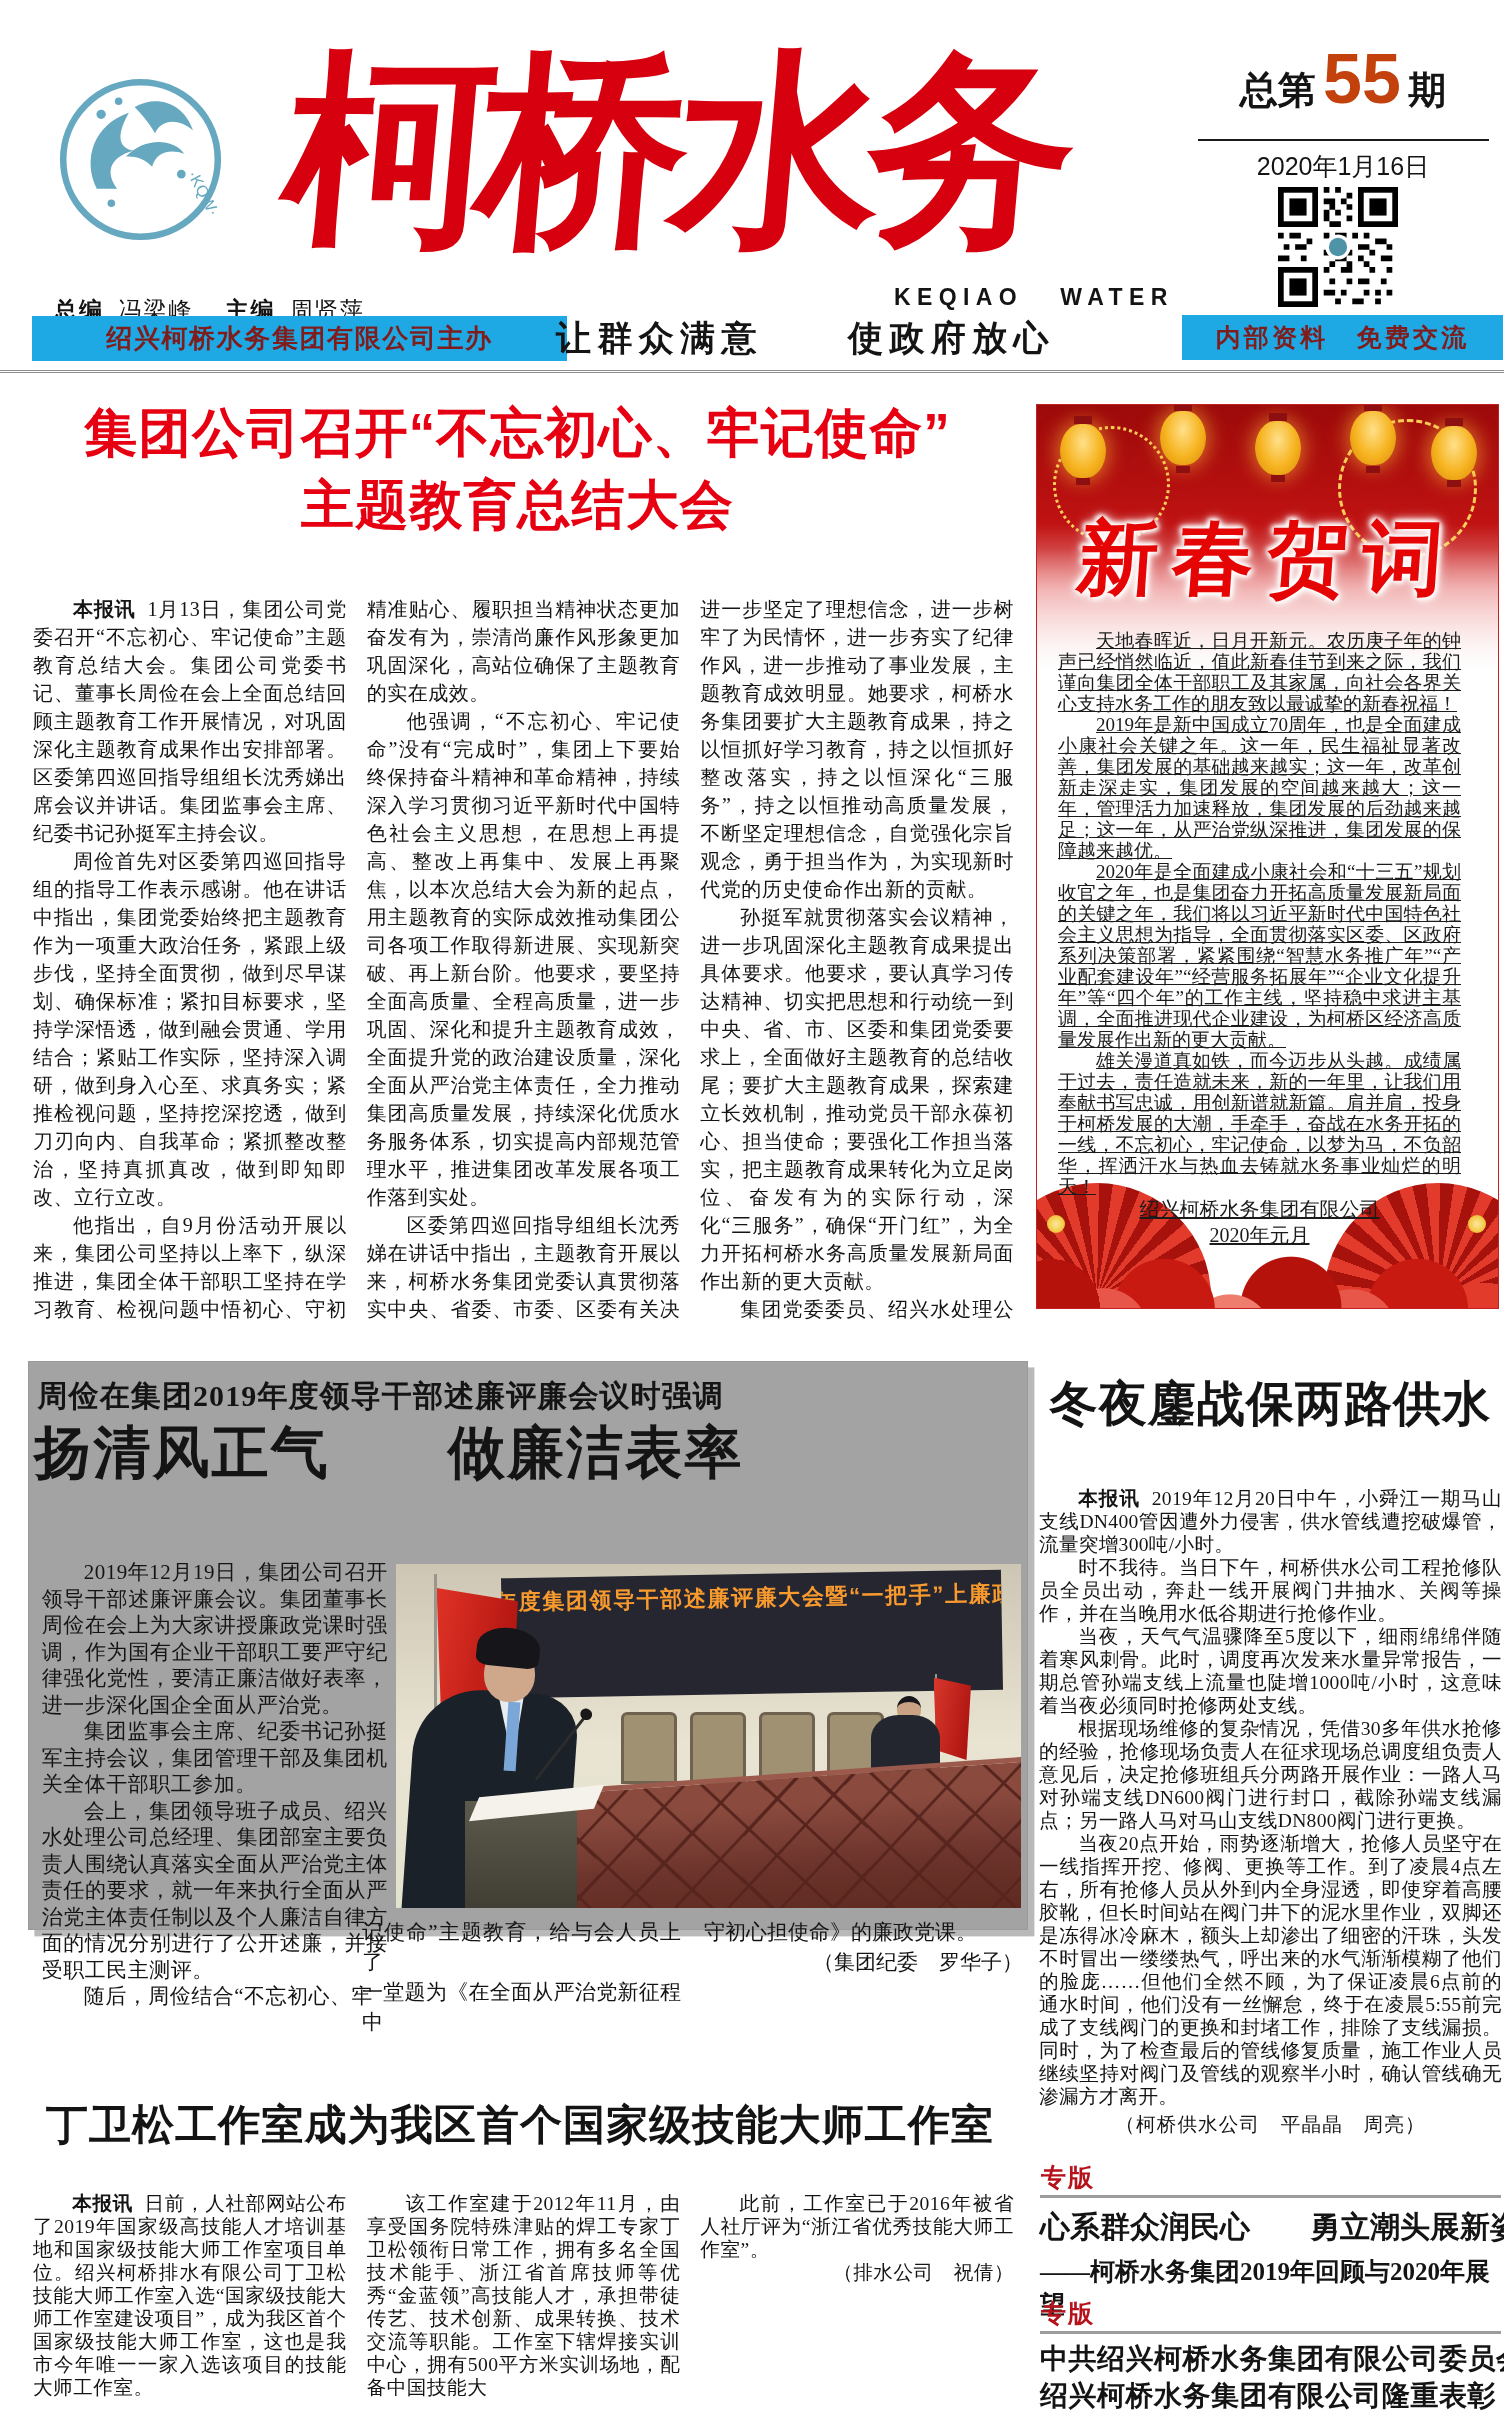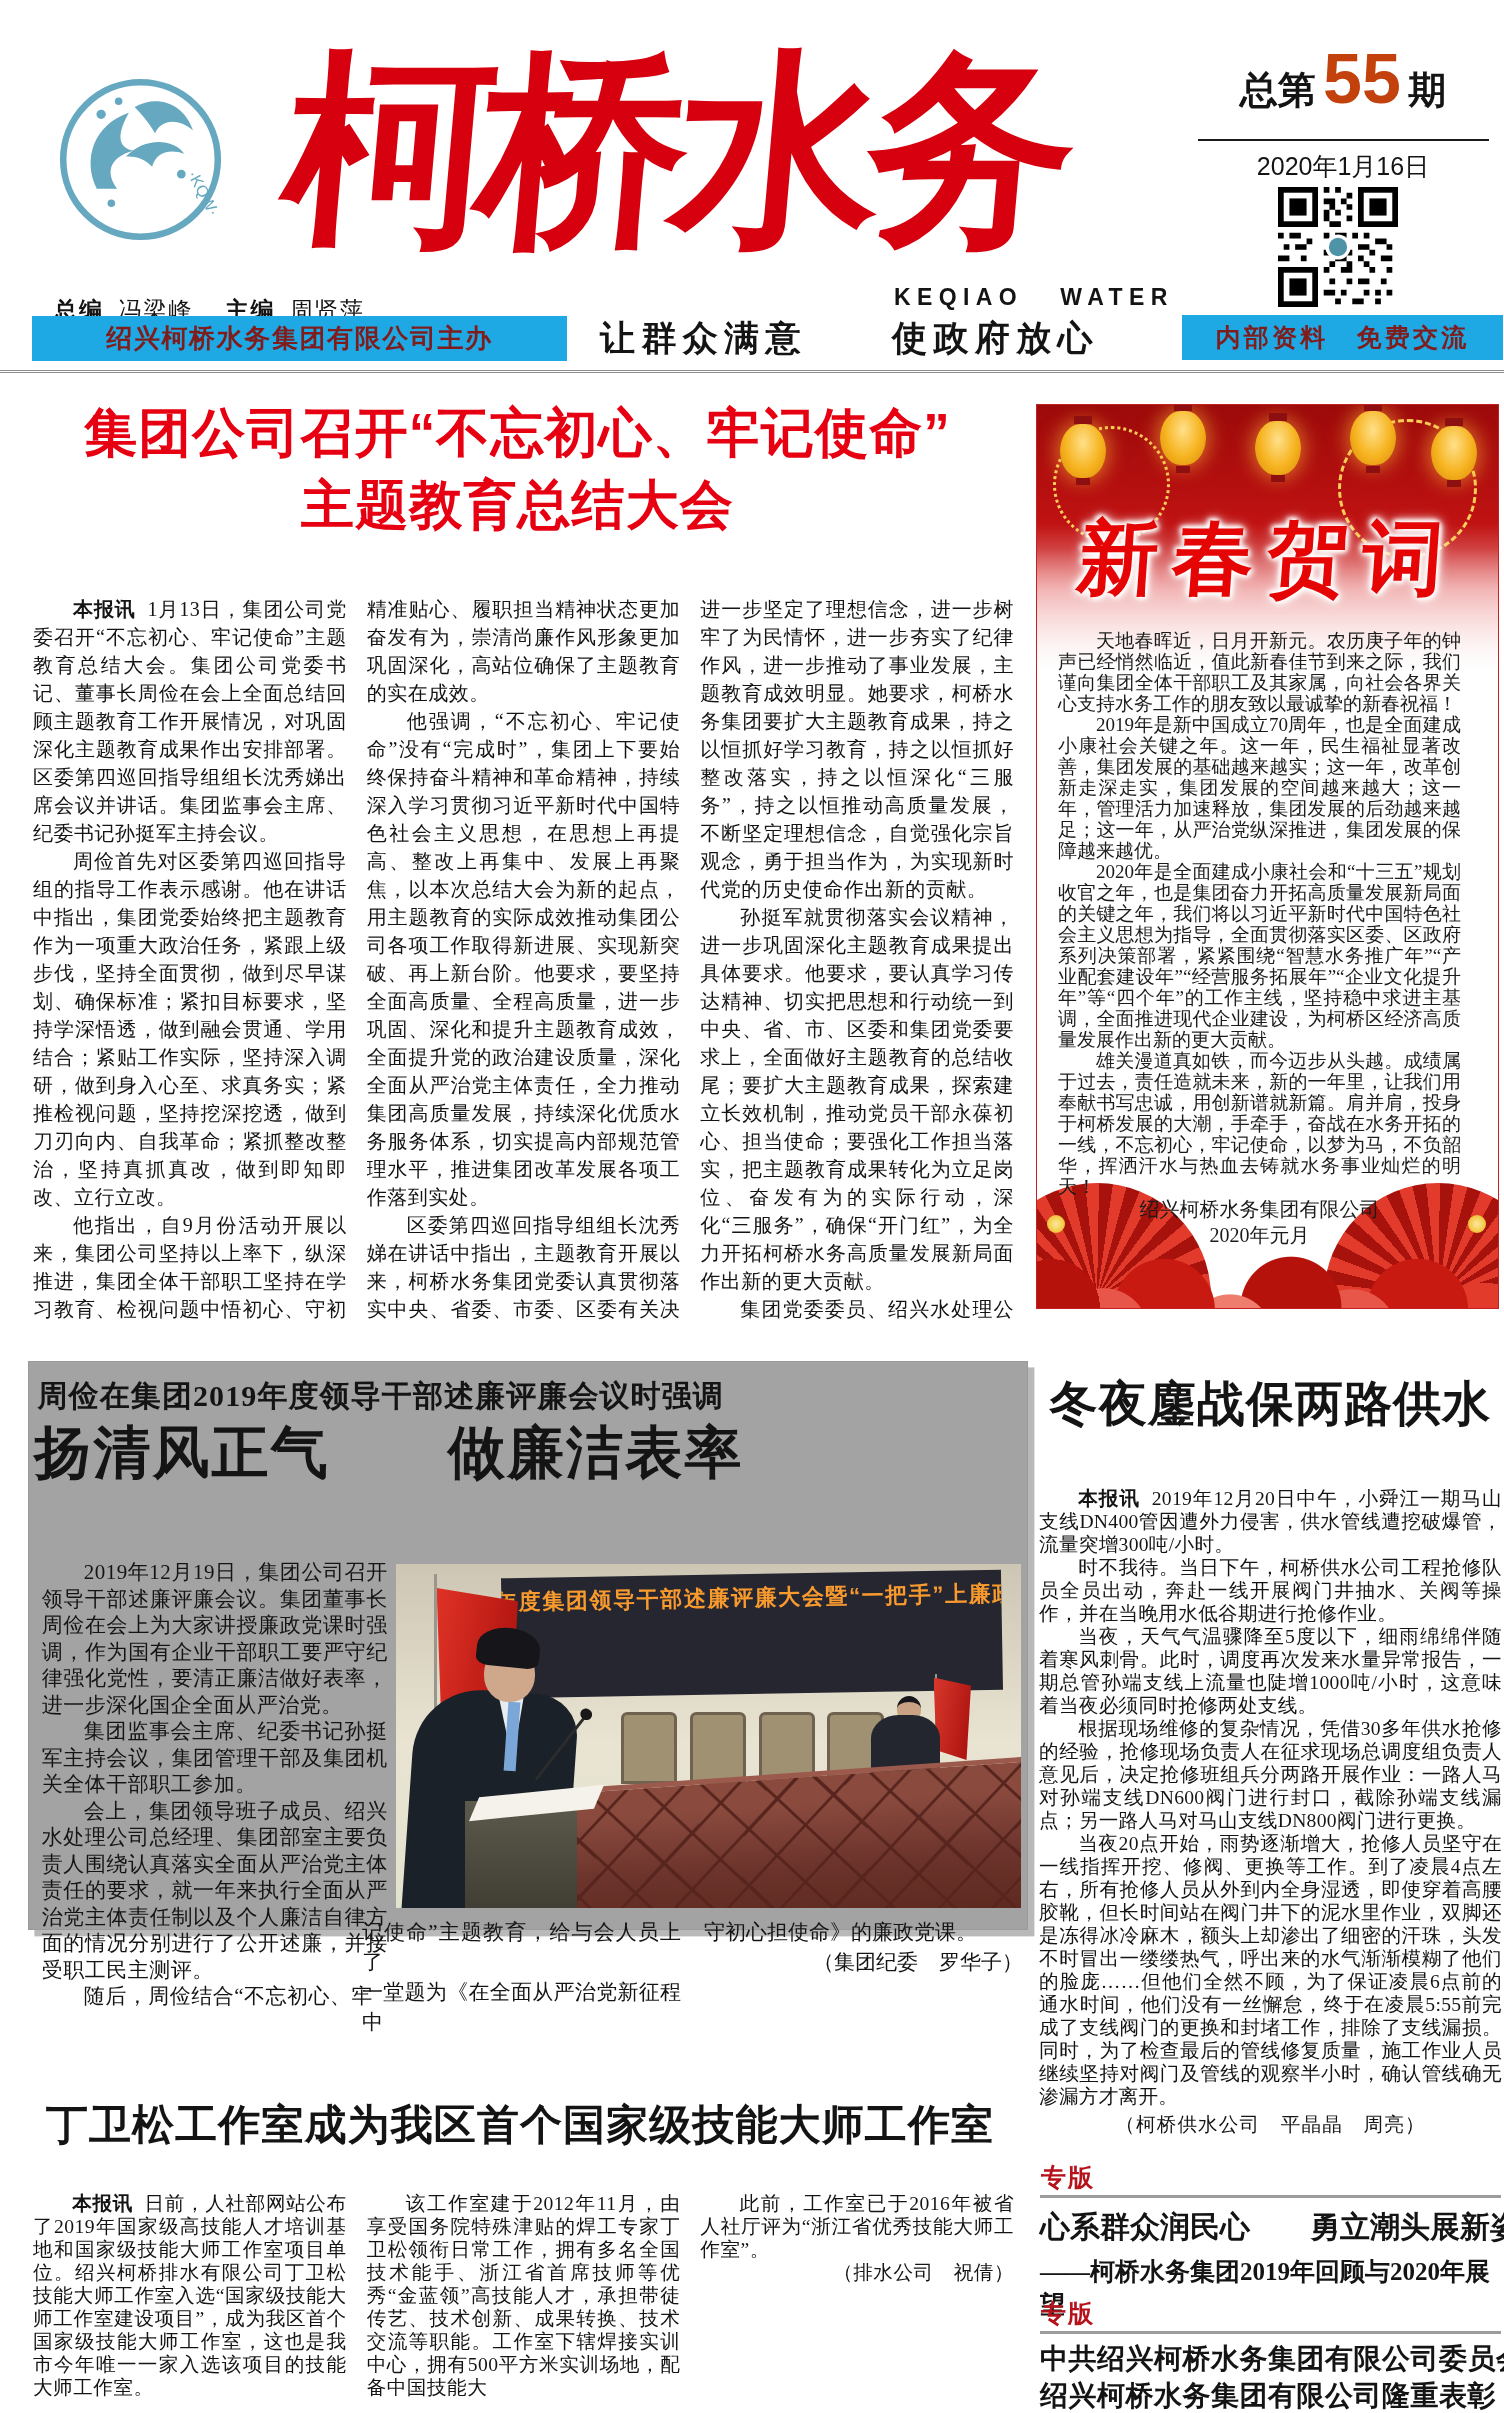--- a/index.html
+++ b/index.html
@@ -23,21 +23,21 @@
   .issue .no{font-size:70px;line-height:64px;font-weight:700;color:#c2410c;
              font-family:"Liberation Sans","DejaVu Sans",sans-serif;}
   .issue-rule{position:absolute;left:1198px;top:139px;width:291px;height:2.1px;background:#1a1a1a;}
   .date{position:absolute;left:1181px;top:150px;width:324px;text-align:center;font-size:25px;
         font-family:"Liberation Sans","DejaVu Sans",sans-serif;}
   .qr{position:absolute;left:1278px;top:187px;width:120px;height:120px;}
   .bluebar{background:#1fa9e4;color:#7f1d1d;font-weight:700;display:flex;align-items:center;
            justify-content:center;font-family:"Liberation Sans","DejaVu Sans",sans-serif;}
   .internal{position:absolute;left:1182px;top:315px;width:321px;height:45px;font-size:25px;letter-spacing:3.2px;}
   .orgbar{position:absolute;left:32px;top:316px;width:535px;height:45px;font-size:26px;letter-spacing:1.6px;}
-  .slogan{position:absolute;left:600px;top:316px;height:45px;display:flex;align-items:center;gap:85px;
+  .slogan{position:absolute;left:556px;top:316px;height:45px;display:flex;align-items:center;gap:85px;
           font-size:35px;font-weight:700;letter-spacing:6.4px;
           font-family:"Liberation Sans","DejaVu Sans",sans-serif;}
   .hdr-rule{position:absolute;left:0;top:370px;width:1504px;height:3.2px;
             border-top:1.6px solid #8f8f8f;border-bottom:1.6px solid #8f8f8f;box-sizing:border-box;}
 
   
   .lead-hl{position:absolute;left:16px;top:397px;width:1003px;text-align:center;color:#e60012;
            font-weight:700;font-size:53px;line-height:72px;letter-spacing:1.1px;
            font-family:"Liberation Sans","DejaVu Sans",sans-serif;}
   .lead-cols{position:absolute;left:33px;top:595px;width:981px;height:732px;display:flex;gap:20px;}
@@ -60,21 +60,21 @@
        box-shadow:0 0 18px 4.2px rgba(255,190,60,.5);}
   .lan::before{content:"";position:absolute;left:30%;top:-8.5px;width:40%;height:8px;background:#8d0f0f;}
   .lan::after{content:"";position:absolute;left:34%;bottom:-7.4px;width:32%;height:7px;background:#8d0f0f;}
   .g-fade{position:absolute;left:0;right:0;top:143px;height:159px;
           background:linear-gradient(180deg,rgba(255,255,255,0),#fff 78%);}
   .g-title{position:absolute;left:0;right:0;top:100px;text-align:center;z-index:3;
            font-size:81px;font-weight:700;color:#e60505;letter-spacing:14px;transform:skewX(-4deg);
            text-shadow:0 0 5.3px #fff,0 0 9.6px #fff,0 0 14px #fff,2.1px 2.1px 5.3px #fff,-2.1px -2.1px 5.3px #fff;}
   .g-body{position:absolute;left:21px;right:21px;top:225px;z-index:2;font-size:19px;line-height:21px;
           text-align:justify;color:#1b1b1b;}
-  .g-body .para{margin:0 16px 0 0;}
+  .g-body .para{margin:0 16px 0 0;text-decoration:underline;}
   .g-sign{margin-top:8.5px;text-align:center;text-indent:0;font-size:20px;line-height:25.5px;}
   .g-bot{position:absolute;left:-4.2px;right:-4.2px;bottom:-5.3px;height:133px;z-index:1;}
   .fan{position:absolute;bottom:16px;width:228px;height:114px;border-radius:114px 114px 0 0;
        background:repeating-conic-gradient(from -90deg at 50% 100%,#e23b2b 0 7deg,#a8120c 7deg 14deg);}
   .fan.l{left:-50px;} .fan.r{right:-50px;}
   .cloud{position:absolute;left:0;right:0;bottom:-25.5px;height:106px;background:
      radial-gradient(circle at 4% 70%,#b5120c 0 48px,rgba(0,0,0,0) 48px),
      radial-gradient(circle at 15% 95%,#e8564a 0 45px,rgba(0,0,0,0) 46px),
      radial-gradient(circle at 28% 72%,#c81a10 0 50px,rgba(0,0,0,0) 51px),
      radial-gradient(circle at 42% 98%,#ef7d6e 0 42px,rgba(0,0,0,0) 43px),

